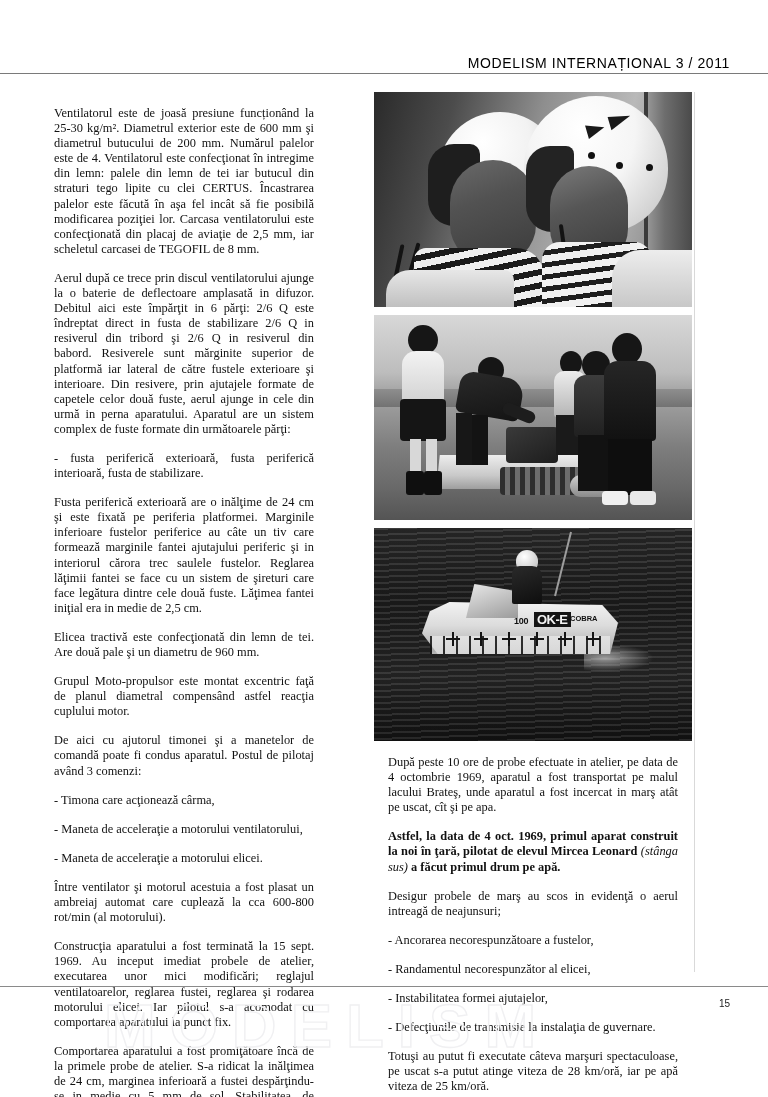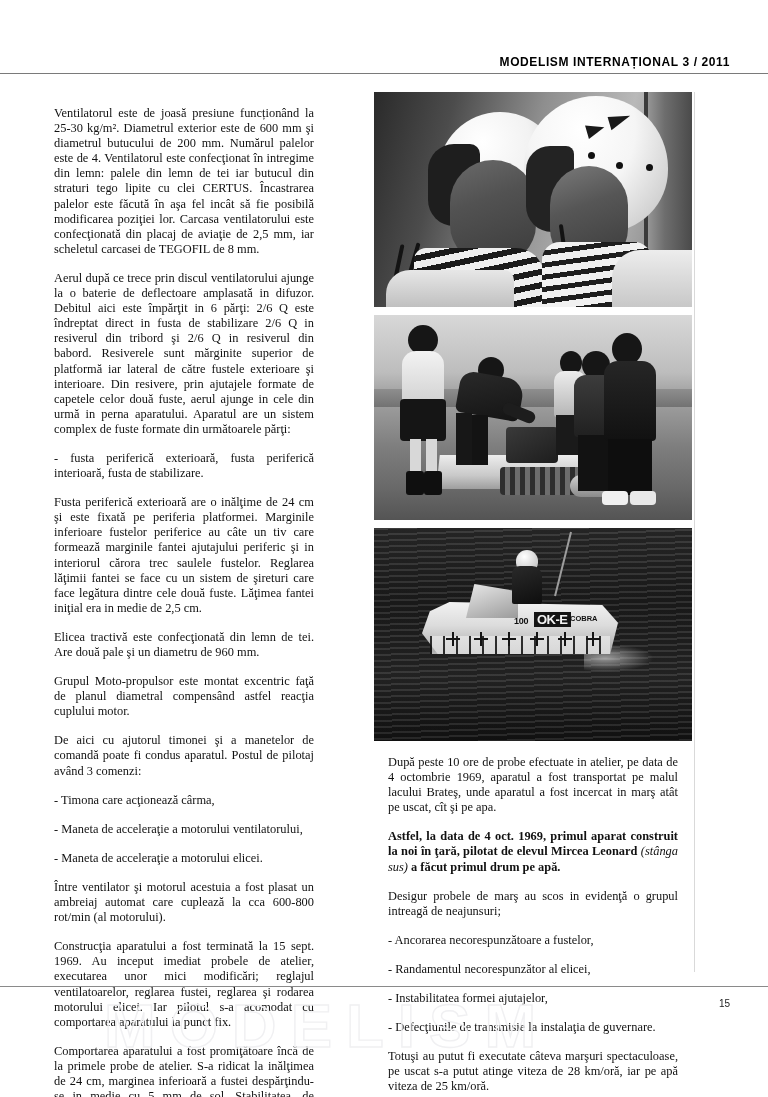--- a/index.html
+++ b/index.html
@@ -21,22 +21,22 @@
     position: absolute;
     top: 0; left: 0;
     width: 768px;
     height: 74px;
   }
   .header-title {
     position: absolute;
     right: 38px;
     top: 55px;
     font-family: "Liberation Sans", "DejaVu Sans", sans-serif;
-    font-size: 12px;
-    font-weight: bold;
+    font-size: 14px;
+    font-weight: normal;
     letter-spacing: 0.6px;
     white-space: nowrap;
     color: #000;
   }
   .header-rule {
     position: absolute;
     left: 0;
     top: 73px;
     width: 768px;
     height: 1px;
@@ -501,21 +501,21 @@
         <div class="p3-xmark" style="left:128px;"></div>
         <div class="p3-xmark" style="left:156px;"></div>
         <div class="p3-xmark" style="left:184px;"></div>
         <div class="p3-xmark" style="left:212px;"></div>
       </div>
     </div>
 
     <div class="body-text" style="margin-top:10px;">
       <p>După peste 10 ore de probe efectuate in atelier, pe data de 4 octombrie 1969, aparatul a fost transportat pe malul lacului Brateş, unde aparatul a fost incercat in marş atât pe uscat, cît şi pe apa.</p>
       <p><span class="bold-note">Astfel, la data de 4 oct. 1969, primul aparat construit la noi în ţară, pilotat de elevul Mircea Leonard </span><span class="ital" style="font-weight:normal;">(stânga sus)</span><span class="bold-note"> a făcut primul drum pe apă.</span></p>
-      <p>Desigur probele de marş au scos in evidenţă o grupul intreagă de neajunsuri;</p>
+      <p>Desigur probele de marş au scos in evidenţă o aerul intreagă de neajunsuri;</p>
       <p class="last-free">- Ancorarea necorespunzătoare a fustelor,</p>
       <p class="last-free">- Randamentul necorespunzător al elicei,</p>
       <p class="last-free">- Instabilitatea formei ajutajelor,</p>
       <p class="last-free">- Defecţiunile de transmisie la instalaţia de guvernare.</p>
       <p>Totuşi au putut fi executate câteva marşuri spectaculoase, pe uscat s-a putut atinge viteza de 28 km/oră, iar pe apă viteza de 25 km/oră.</p>
     </div>
   </div>
 </div>
 
 <div class="footer">

